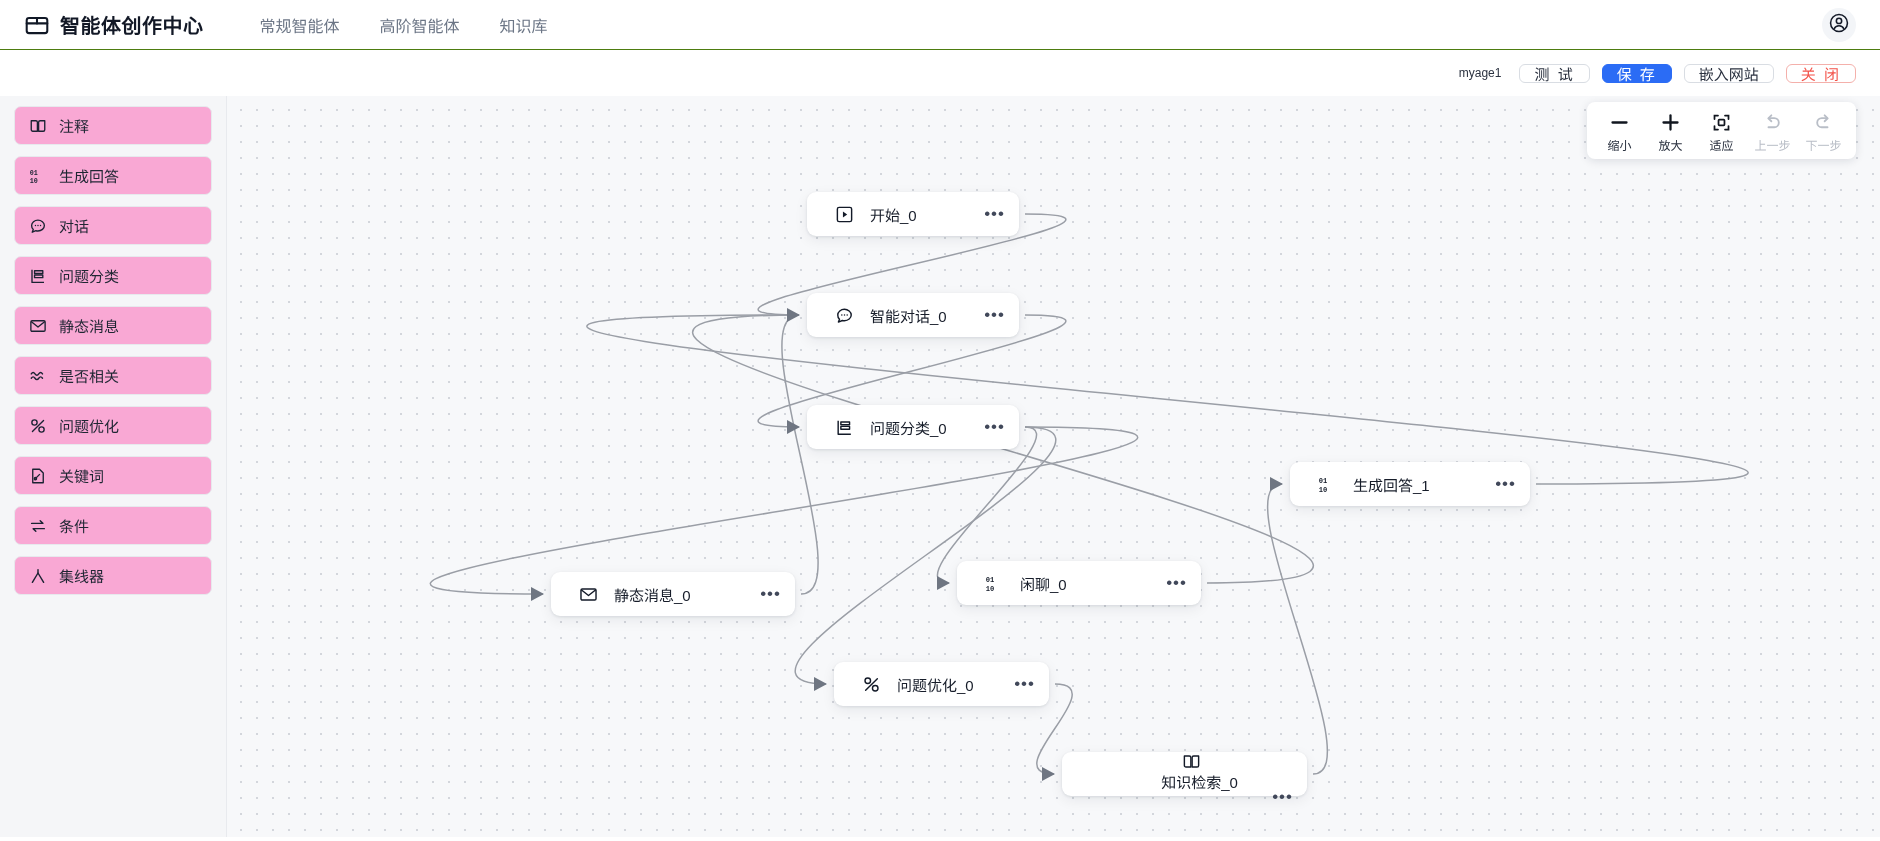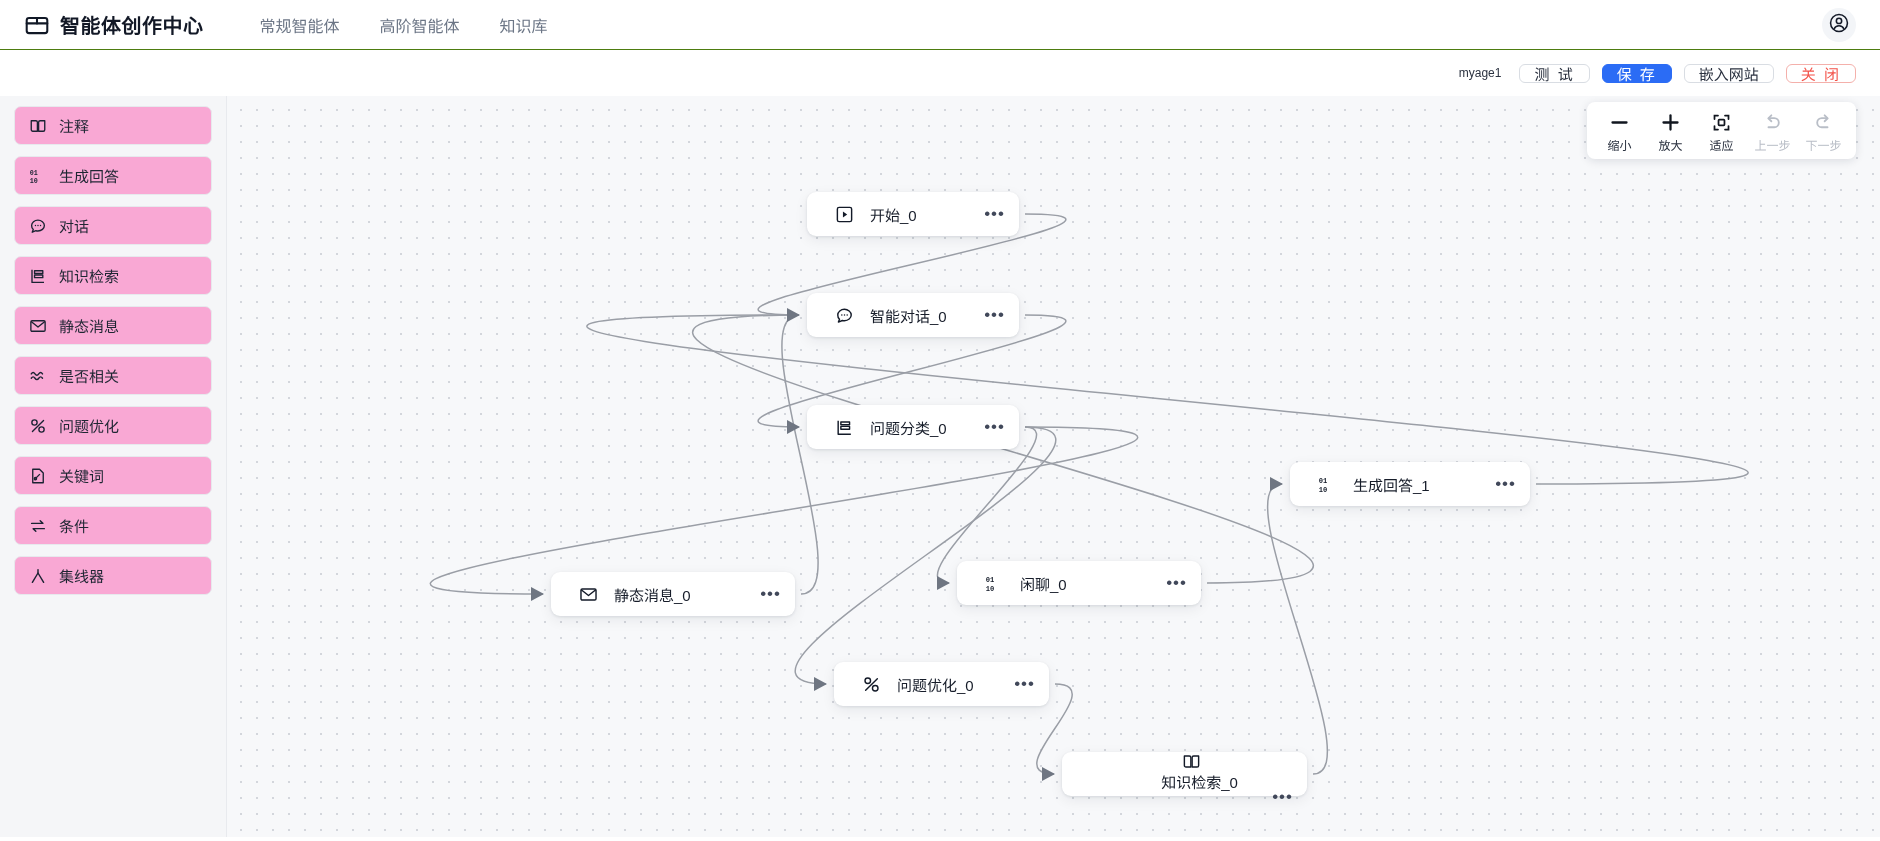--- a/index.html
+++ b/index.html
@@ -231,21 +231,21 @@
     </div>
 
     <div class="palette-item">
       <span class="pi-icon">
         <svg viewBox="0 0 24 24" width="18" height="18" fill="none" stroke="currentColor" stroke-width="1.8" stroke-linejoin="round">
           <path d="M4 3.5v17h16"></path>
             <rect x="7.4" y="5" width="11" height="3.6"></rect>
             <rect x="7.4" y="10.6" width="11" height="3.6"></rect>
         </svg>
       </span>
-      <span class="pi-label">知识检索</span>
+      <span class="pi-label">问题分类</span>
     </div>
 
     <div class="palette-item">
       <span class="pi-icon">
         <svg viewBox="0 0 24 24" width="18" height="18" fill="none" stroke="currentColor" stroke-width="1.8" stroke-linejoin="round">
           <rect x="2.5" y="5" width="19" height="14" rx="1.6"></rect>
             <path d="M2.8 6l9.2 7.3L21.2 6"></path>
         </svg>
       </span>
       <span class="pi-label">静态消息</span>

